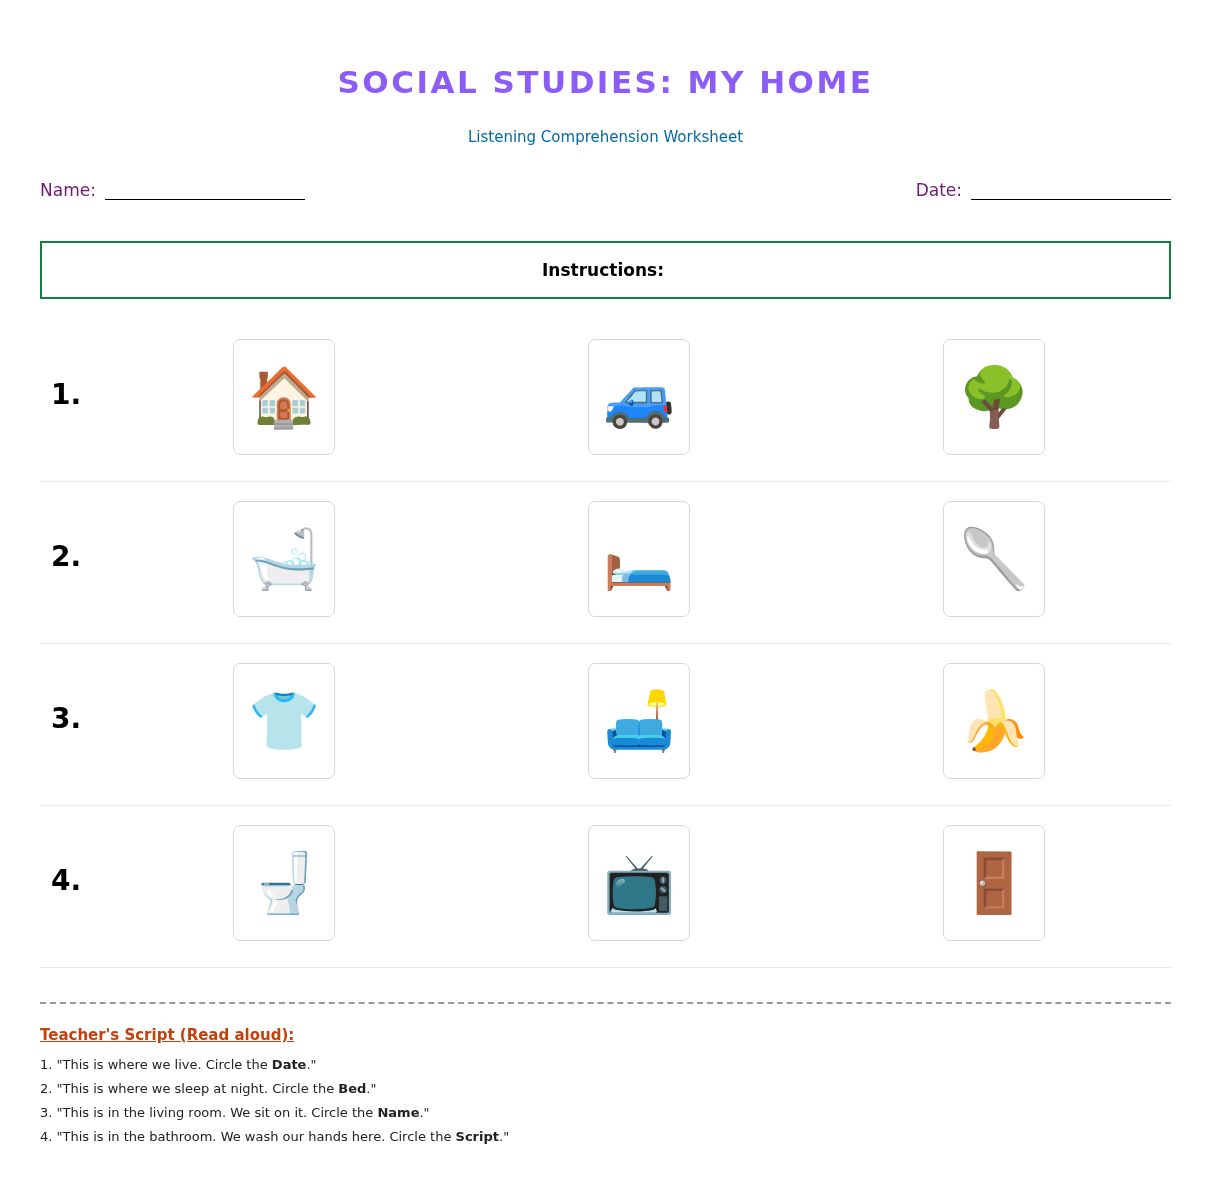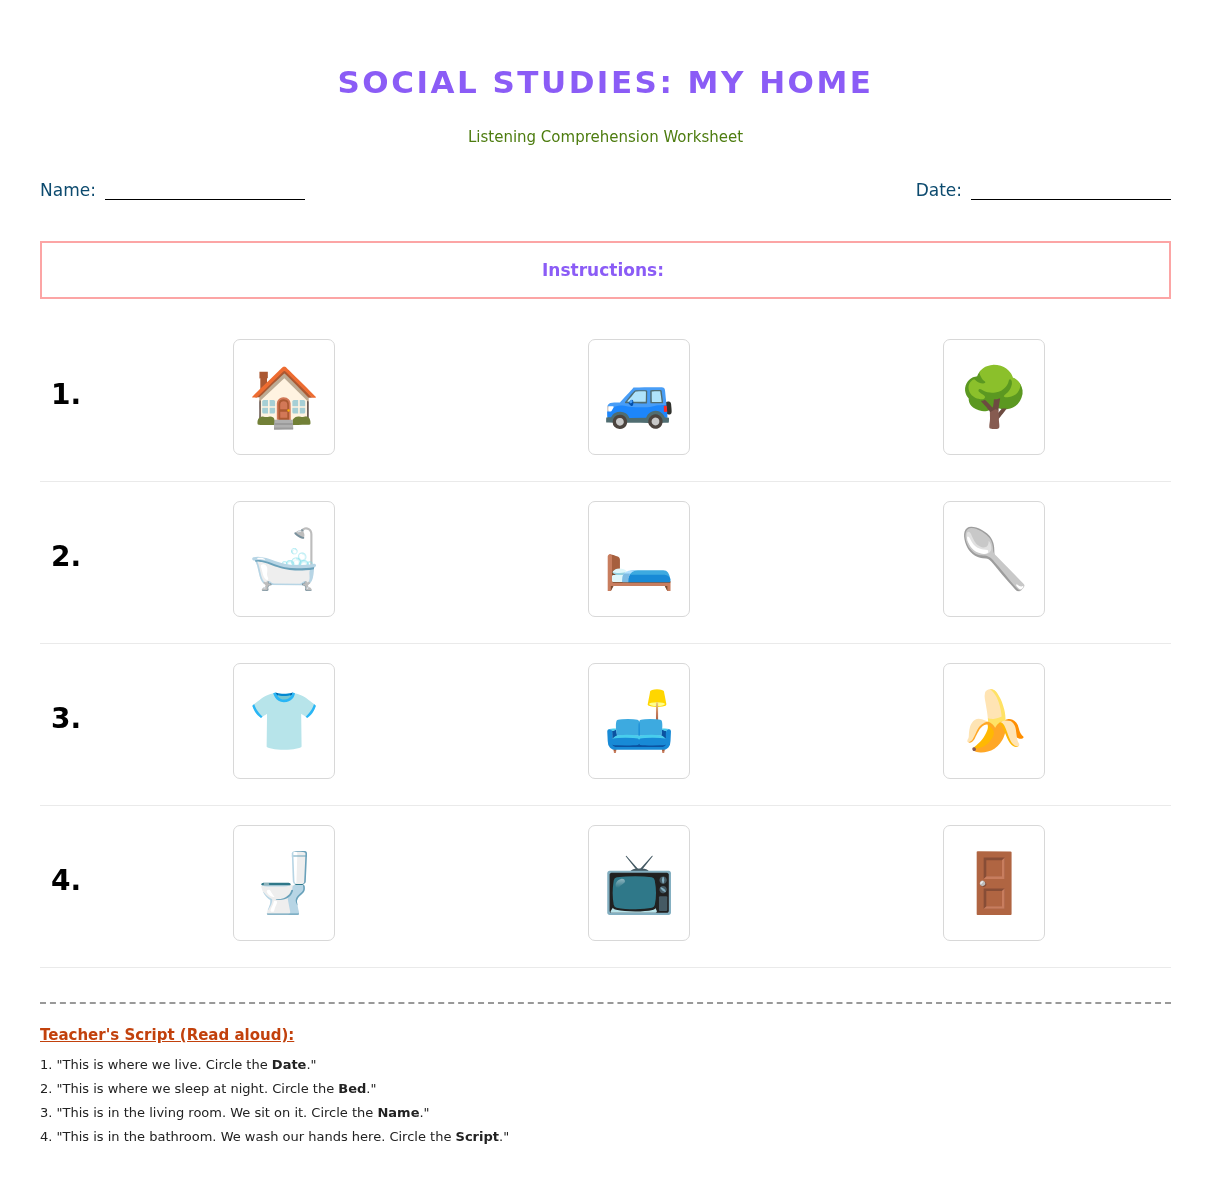--- a/index.html
+++ b/index.html
@@ -8,30 +8,30 @@
       font-family: "DejaVu Sans", "Liberation Sans", sans-serif; color: #000;
     }
     .page { position: absolute; left: 40px; top: 0; width: 1131px; }
     .title {
       position: absolute; top: 64px; left: 0; width: 1131px; text-align: center;
       font-size: 31px; font-weight: bold; letter-spacing: 2.5px; color: #8b5cf6;
       margin: 0;
     }
     .subtitle {
       position: absolute; top: 128px; left: 0; width: 1131px; text-align: center;
-      font-size: 15px; color: #4d7c0f;
+      font-size: 15px; color: #0369a1;
     }
-    .field { position: absolute; top: 180px; font-size: 17px; color: #0c4a6e; display: flex; align-items: flex-end; }
+    .field { position: absolute; top: 180px; font-size: 17px; color: #701a75; display: flex; align-items: flex-end; }
     .field .line { display: inline-block; width: 200px; border-bottom: 1px solid #000; height: 14px; margin-left: 9px; }
     .field.name { left: 0; }
     .field.date { right: 0; justify-content: flex-end; }
     .instructions {
       position: absolute; top: 241px; left: 0; width: 1127px; height: 54px;
-      border: 2px solid #fca5a5; display: flex; align-items: center; justify-content: center;
-      font-size: 17px; color: #8b5cf6; font-weight: bold;
+      border: 2px solid #15803d; display: flex; align-items: center; justify-content: center;
+      font-size: 17px; color: #000000; font-weight: bold;
     }
     .instructions b { margin-right: 5px; }
     .rows { position: absolute; top: 320px; left: 0; width: 1131px; }
     .row {
       height: 161px; border-bottom: 1px solid #eaeaea; position: relative;
     }
     .row-num {
       position: absolute; left: 11px; top: 58px; font-size: 28px; font-weight: bold; color: #000;
     }
     .card {

